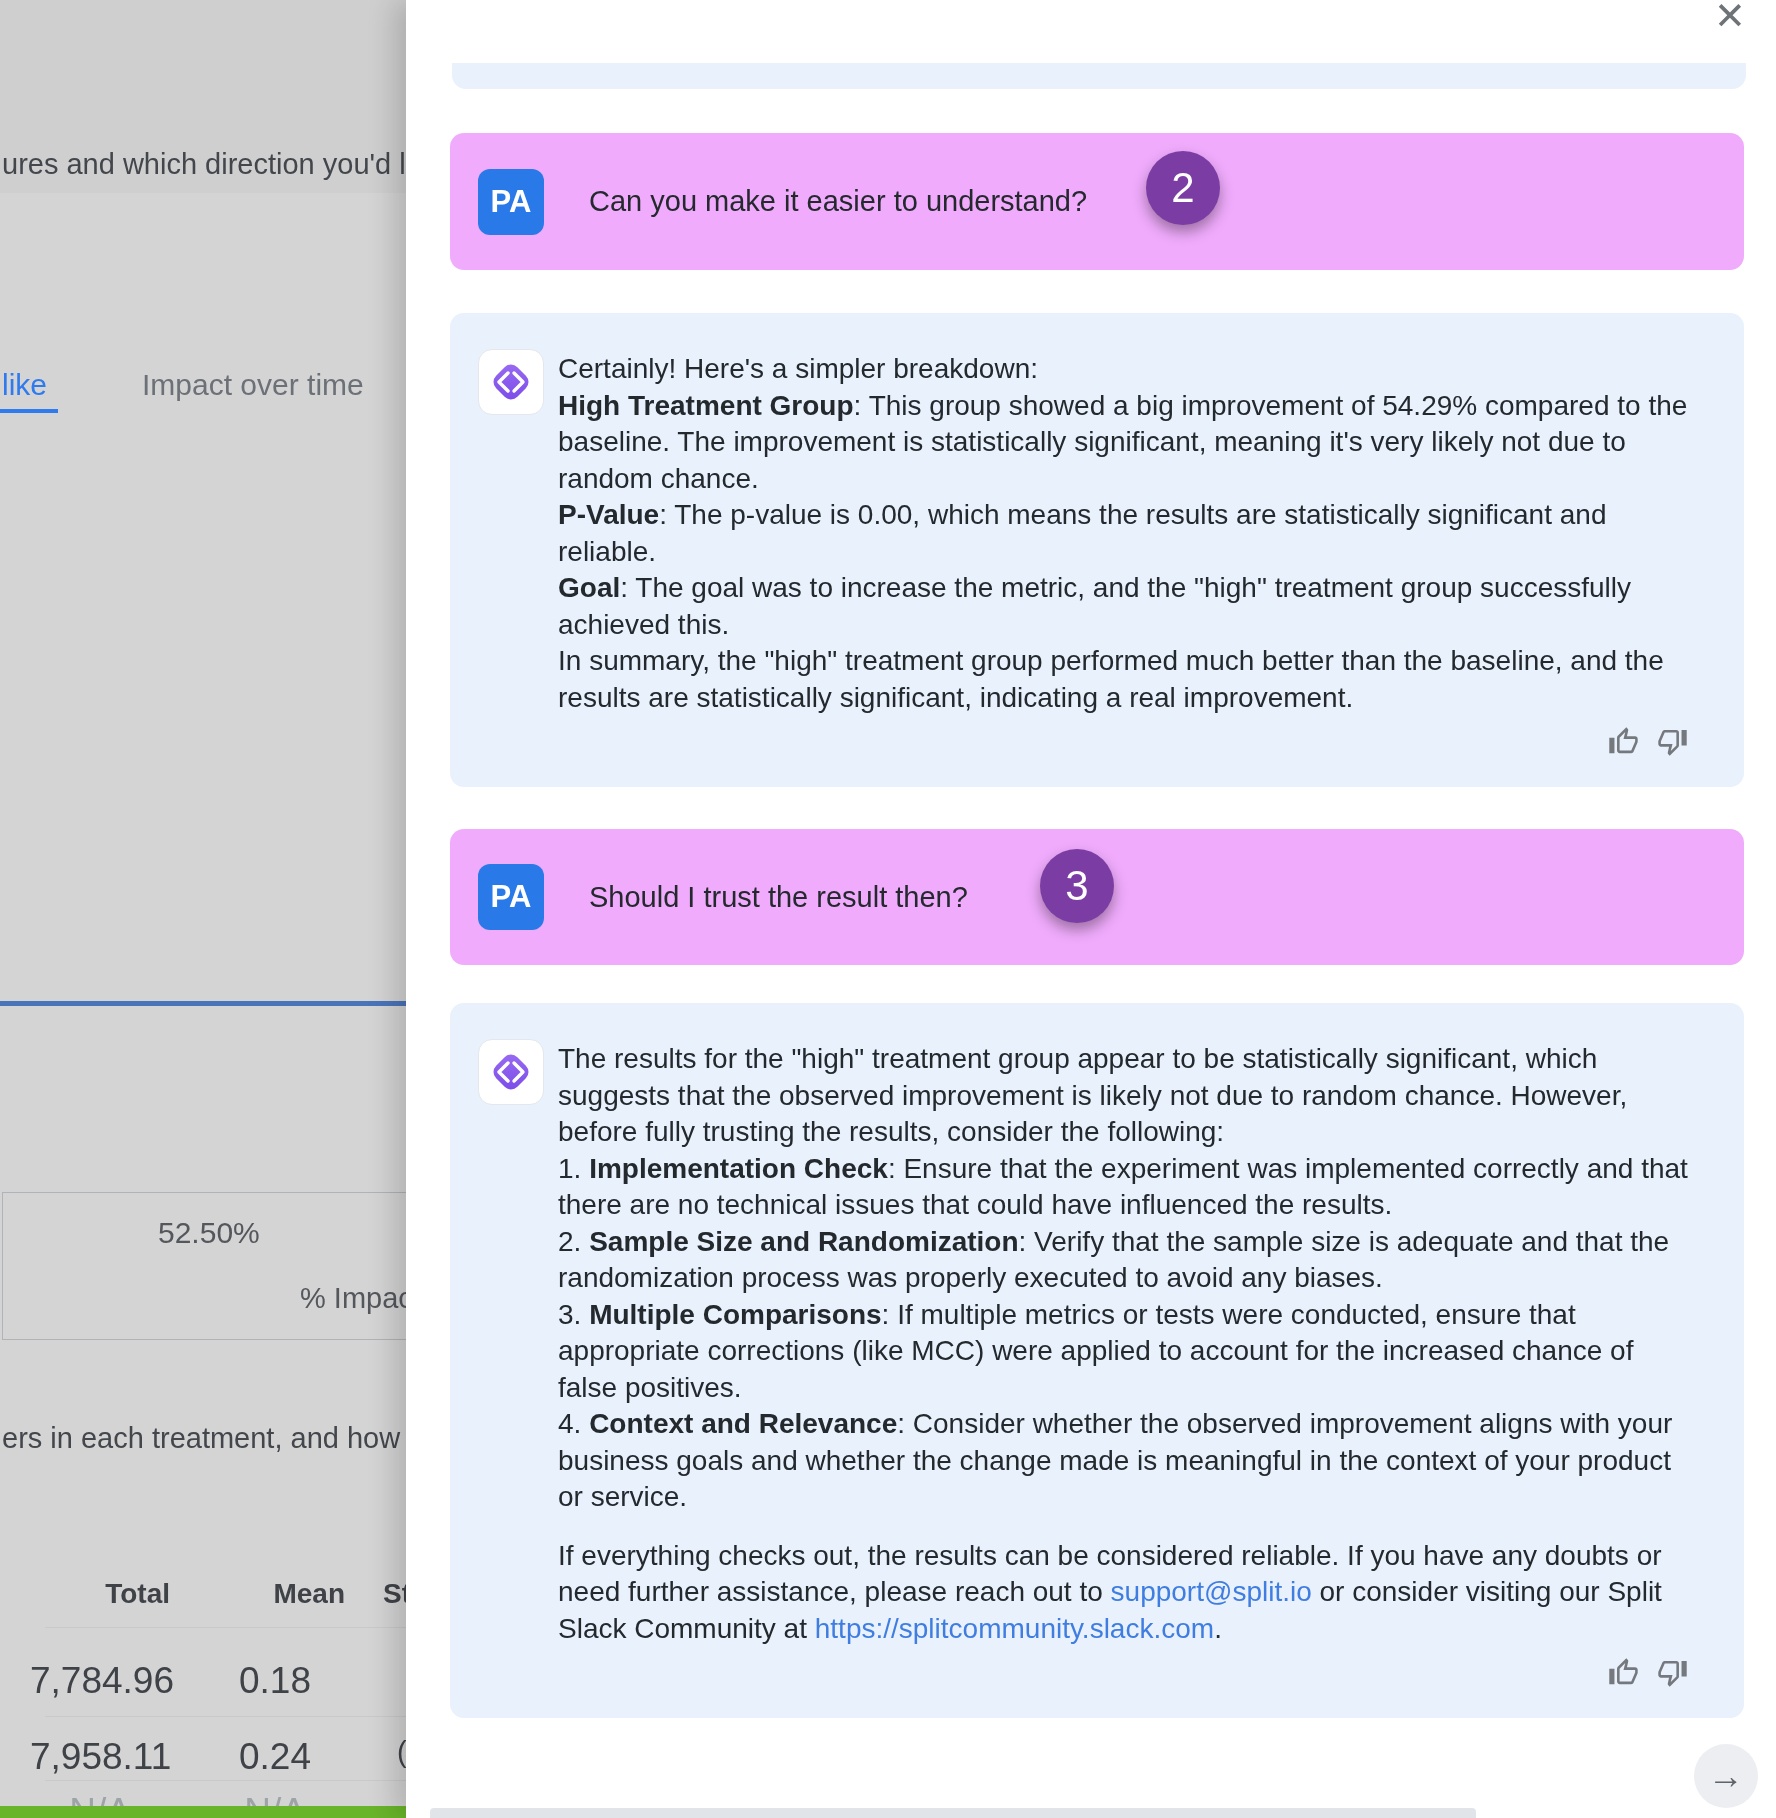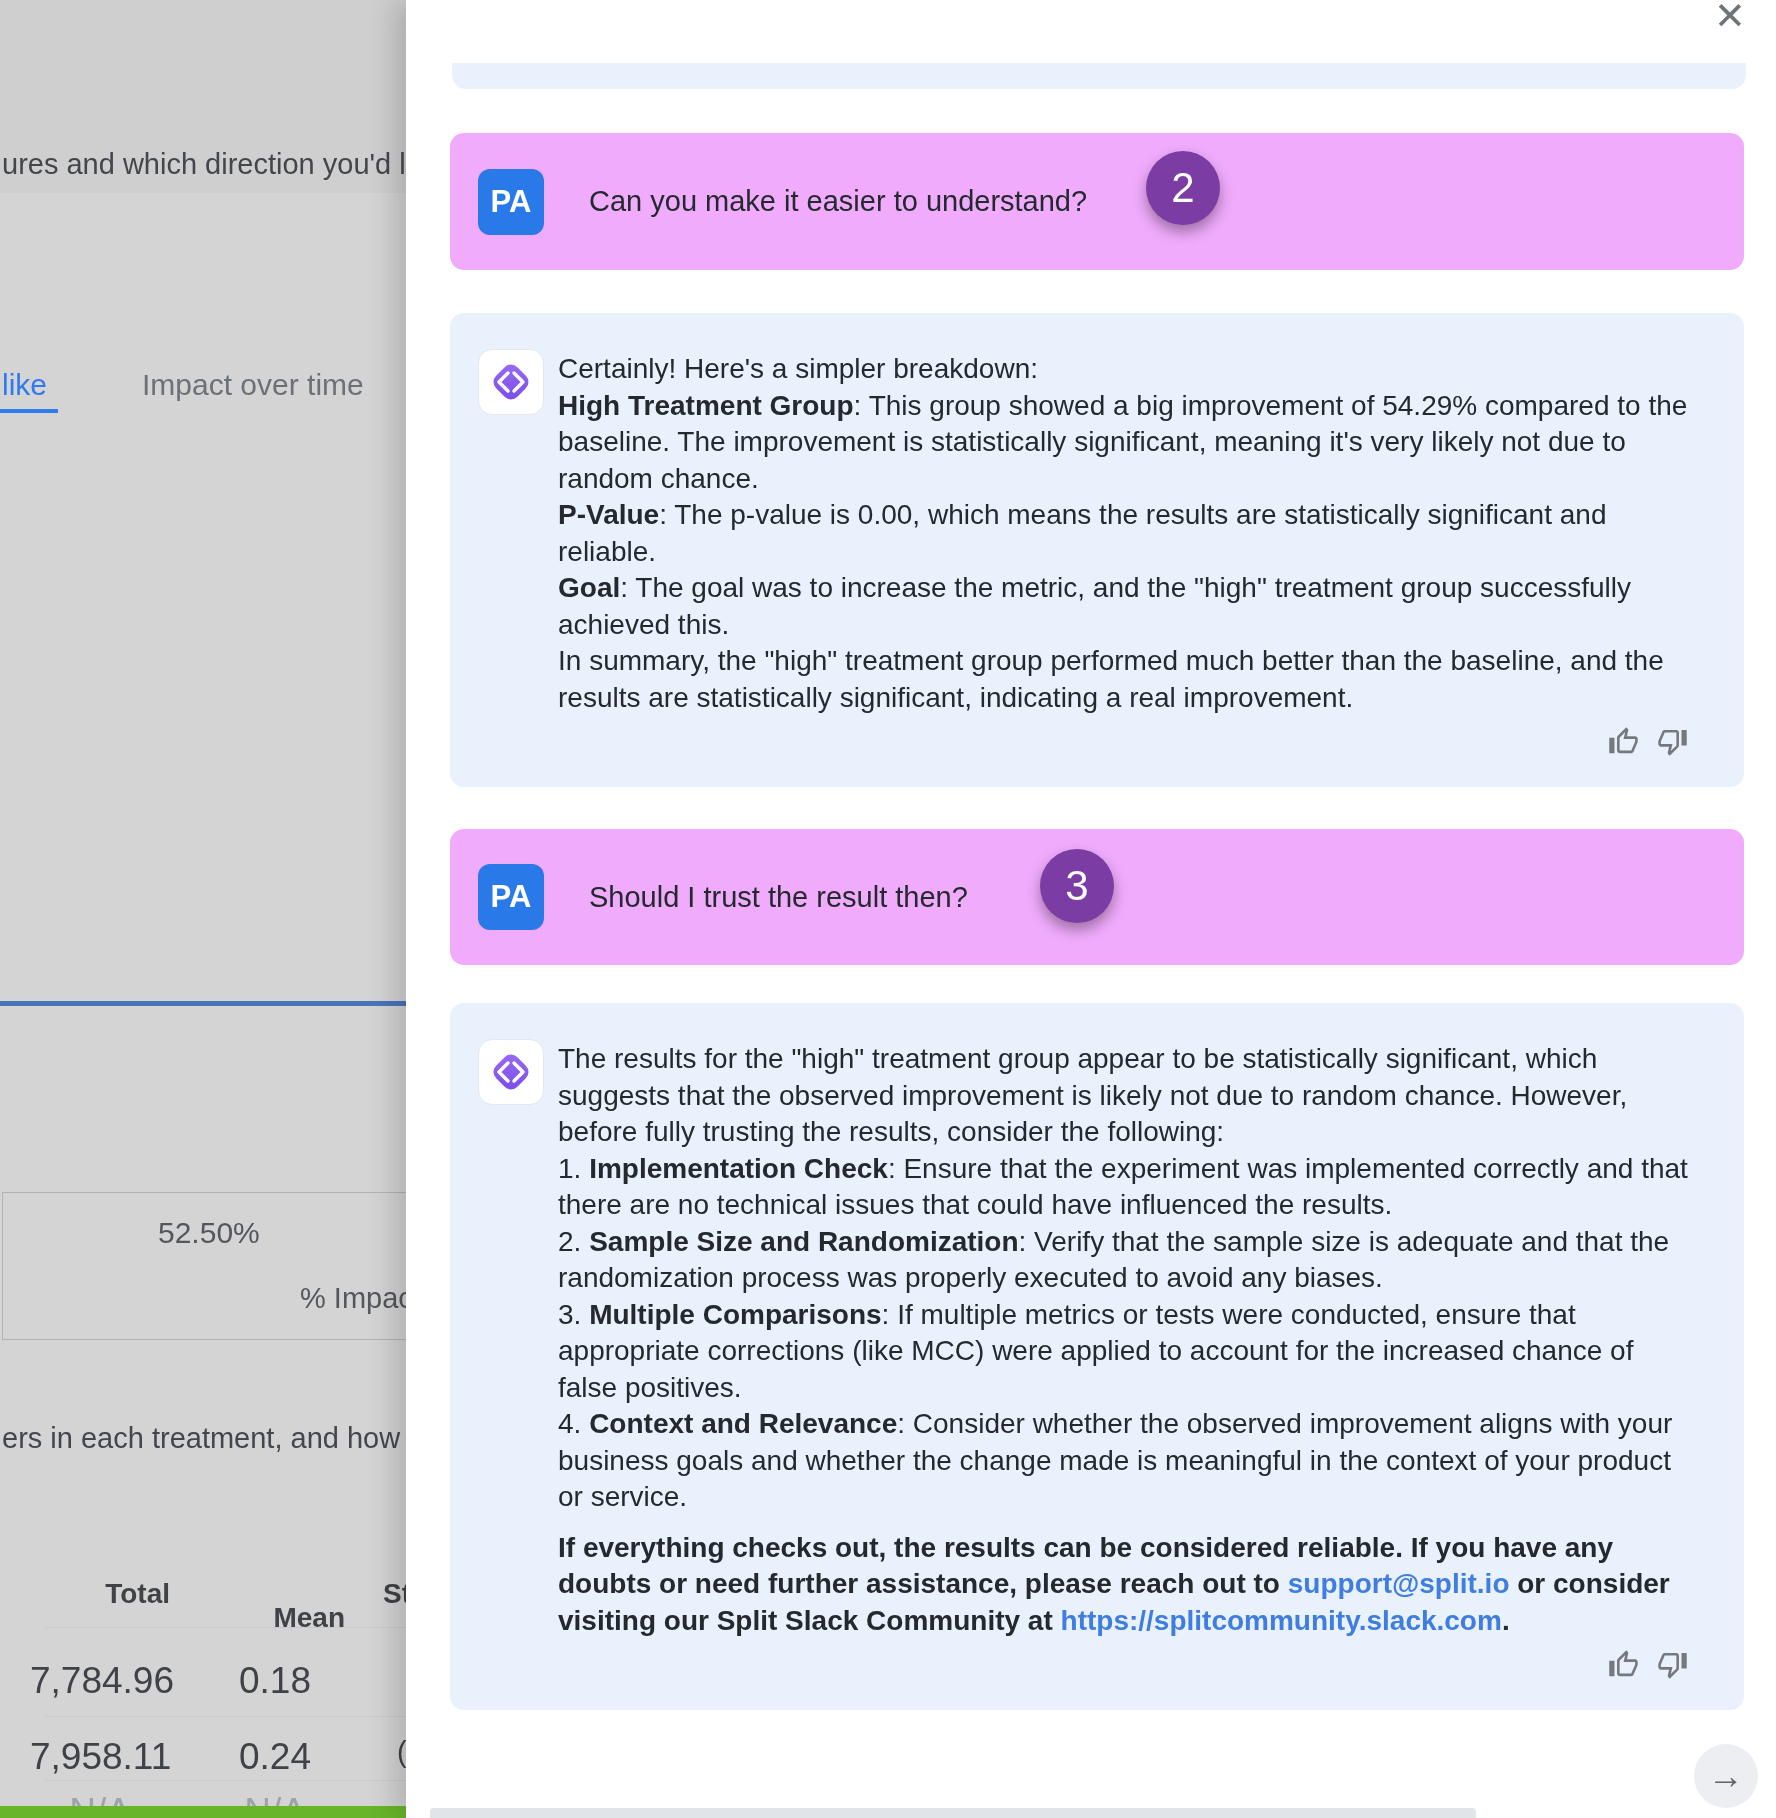--- a/index.html
+++ b/index.html
@@ -57,21 +57,21 @@
   .avatar-ai {
     position:absolute; left:28px; top:36px; width:66px; height:66px;
     background:#fff; border:1px solid #e4e7eb; border-radius:14px; box-sizing:border-box;
     display:flex; align-items:center; justify-content:center;
   }
   .avatar-ai svg { width:48px; height:48px; }
   .msg-text { font-size:29px; color:#24292e; }
   .ai-text { font-size:28px; line-height:36.5px; color:#24292e; }
   .ai-text .bold { font-weight:bold; }
   .ai-text .link { color:#3f7de0; text-decoration:none; cursor:pointer; }
-  .ai-text.second { margin-top:14px;font-weight:bold; }
+  .ai-text.second { margin-top:22px; }
   .feedback-row { display:flex; justify-content:flex-end; gap:18px; margin-top:10px; }
   .thumb { width:31px; height:31px; cursor:pointer; }
   .thumb svg { width:31px; height:31px; fill:#75797e; }
   
   .composer-input {
     position:absolute; left:49px; top:1746px; width:1230px; height:66px;
     border:2px solid #dfe1e6; border-radius:10px; background:#fff; box-sizing:border-box;
     padding:0 30px; font-size:28px; color:#24292e; outline:none;
     font-family:"Liberation Sans", sans-serif;
   }
@@ -108,21 +108,21 @@
 
     <div class="bd-blueline"></div>
 
     <div class="bd-metricbox"></div>
     <div class="bd-metric">52.50%</div>
     <div class="bd-axis">% Impac</div>
 
     <div class="bd-caption">ers in each treatment, and how us</div>
 
     <div class="bd-th" style="left:30px;  top:1578px;">Total</div>
-    <div class="bd-th" style="left:205px; top:1578px;margin-top:24px;">Mean</div>
+    <div class="bd-th" style="left:205px; top:1578px;">Mean</div>
     <div class="bd-th" style="left:383px; top:1578px; width:60px; text-align:left;">St</div>
     <div class="bd-rowline" style="top:1627px;"></div>
 
     <div class="bd-td" style="left:30px;  top:1660px;">7,784.96</div>
     <div class="bd-td" style="left:205px; top:1660px;">0.18</div>
     <div class="bd-rowline" style="top:1716px;"></div>
 
     <div class="bd-td" style="left:30px;  top:1736px;">7,958.11</div>
     <div class="bd-td" style="left:205px; top:1736px;">0.24</div>
     <div class="bd-frag">(</div>

